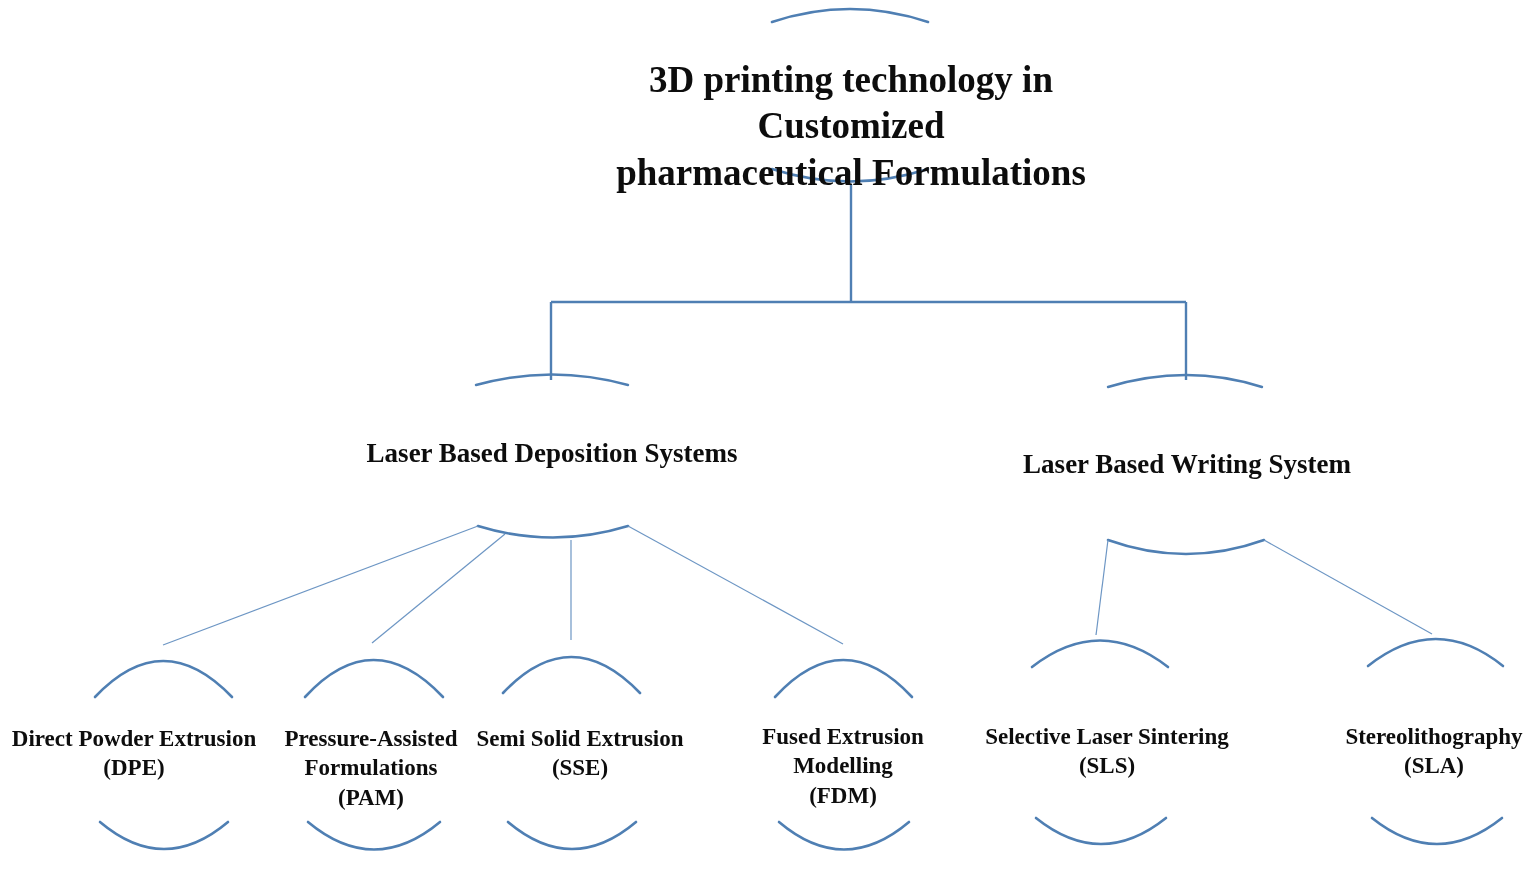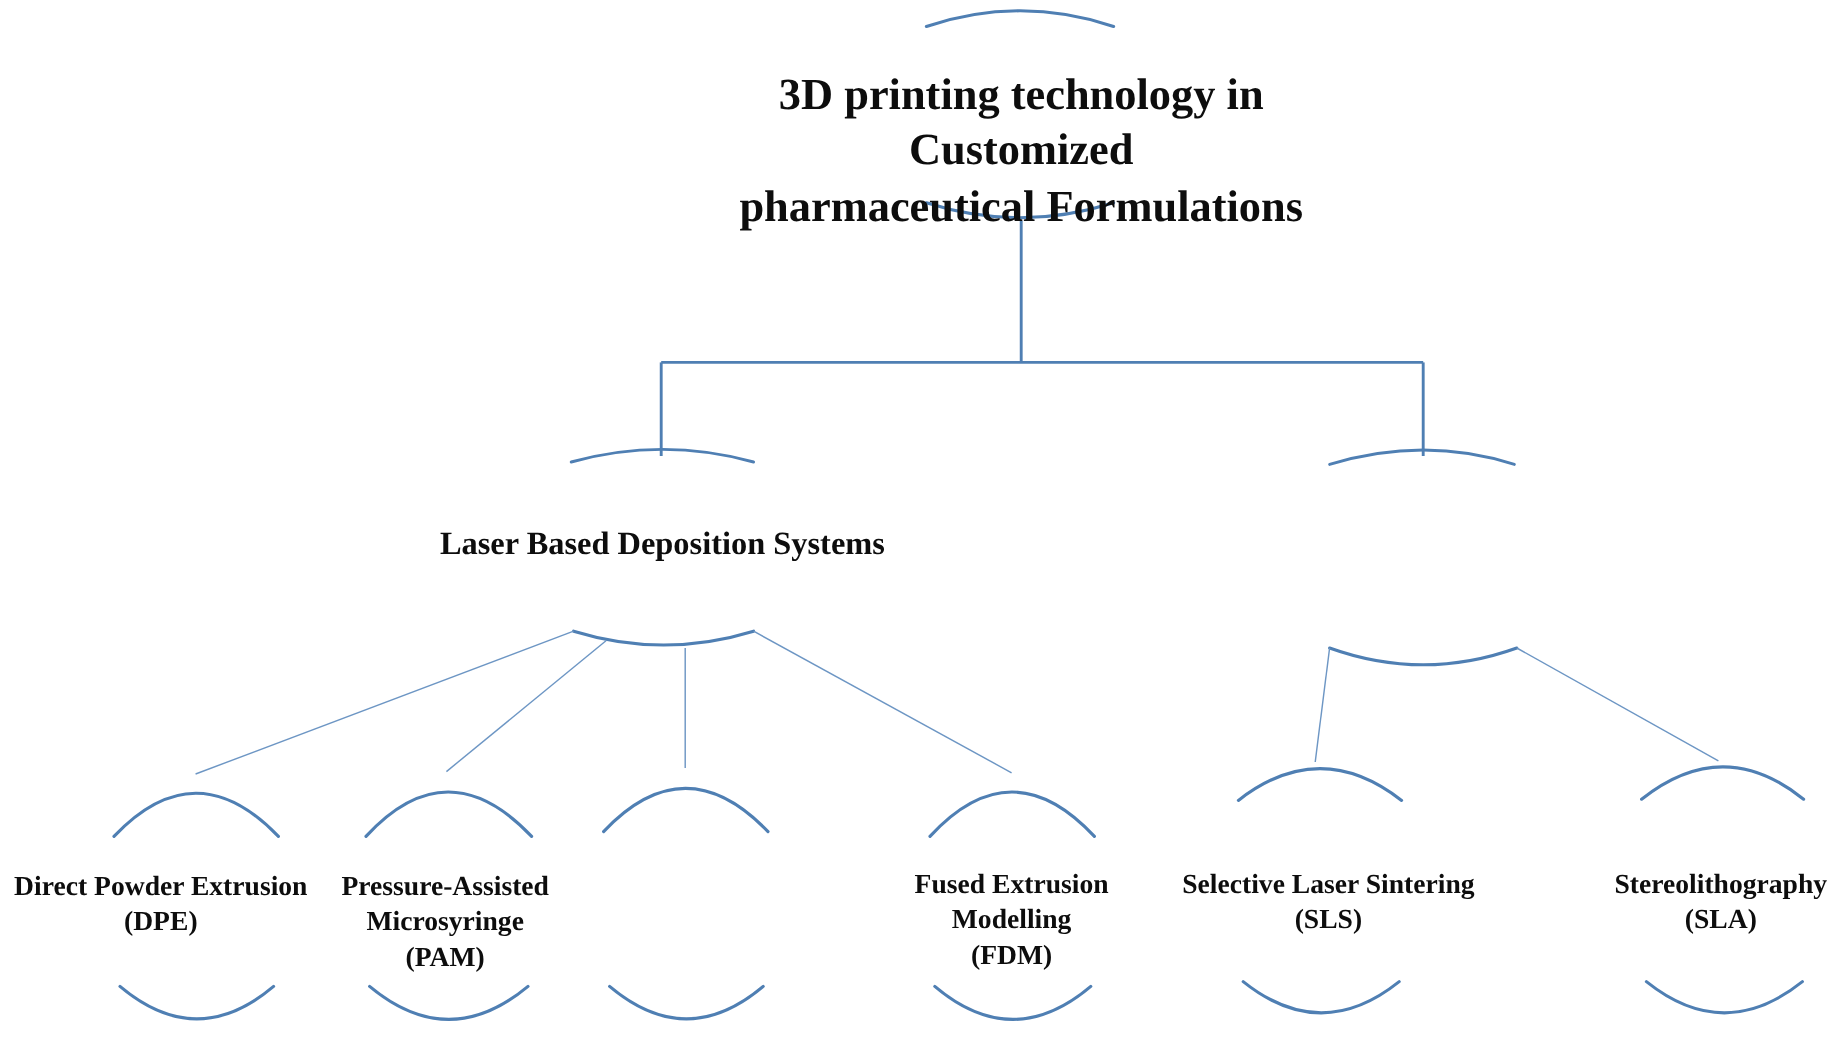--- a/index.html
+++ b/index.html
@@ -96,28 +96,31 @@
 
     <path d="M 1368 666 Q 1436 612 1503 666" fill="none" stroke="#4f7fb3" stroke-width="2.6" stroke-linecap="round"></path>
     <path d="M 1372 818 Q 1437 870 1502 818" fill="none" stroke="#4f7fb3" stroke-width="2.6" stroke-linecap="round"></path>
   </svg>
 
   <div class="node-label lbl-root" style="left:560px; top:57px; width:582px;">3D printing technology in Customized
 pharmaceutical  Formulations</div>
 
   <div class="node-label lbl-mid" style="left:272px; top:437px; width:560px;">Laser Based Deposition Systems</div>
 
+  <div class="node-label lbl-mid" style="left:952px; top:448px; width:470px;">Laser Based Writing System</div>
 
   <div class="node-label lbl-leaf" style="left:-2px; top:724px; width:272px;">Direct Powder Extrusion
 (DPE)</div>
 
   <div class="node-label lbl-leaf" style="left:262px; top:724px; width:218px;">Pressure-Assisted
-Microsyringe
+Formulations
 (PAM)</div>
 
+  <div class="node-label lbl-leaf" style="left:464px; top:724px; width:232px;">Semi Solid  Extrusion
+(SSE)</div>
 
   <div class="node-label lbl-leaf" style="left:737px; top:722px; width:212px;">Fused Extrusion
 Modelling
 (FDM)</div>
 
   <div class="node-label lbl-leaf" style="left:968px; top:722px; width:278px;font-family:Liberation Serif, serif;">Selective Laser Sintering
 (SLS)</div>
 
   <div class="node-label lbl-leaf" style="left:1318px; top:722px; width:232px;">Stereolithography
 (SLA)</div>

